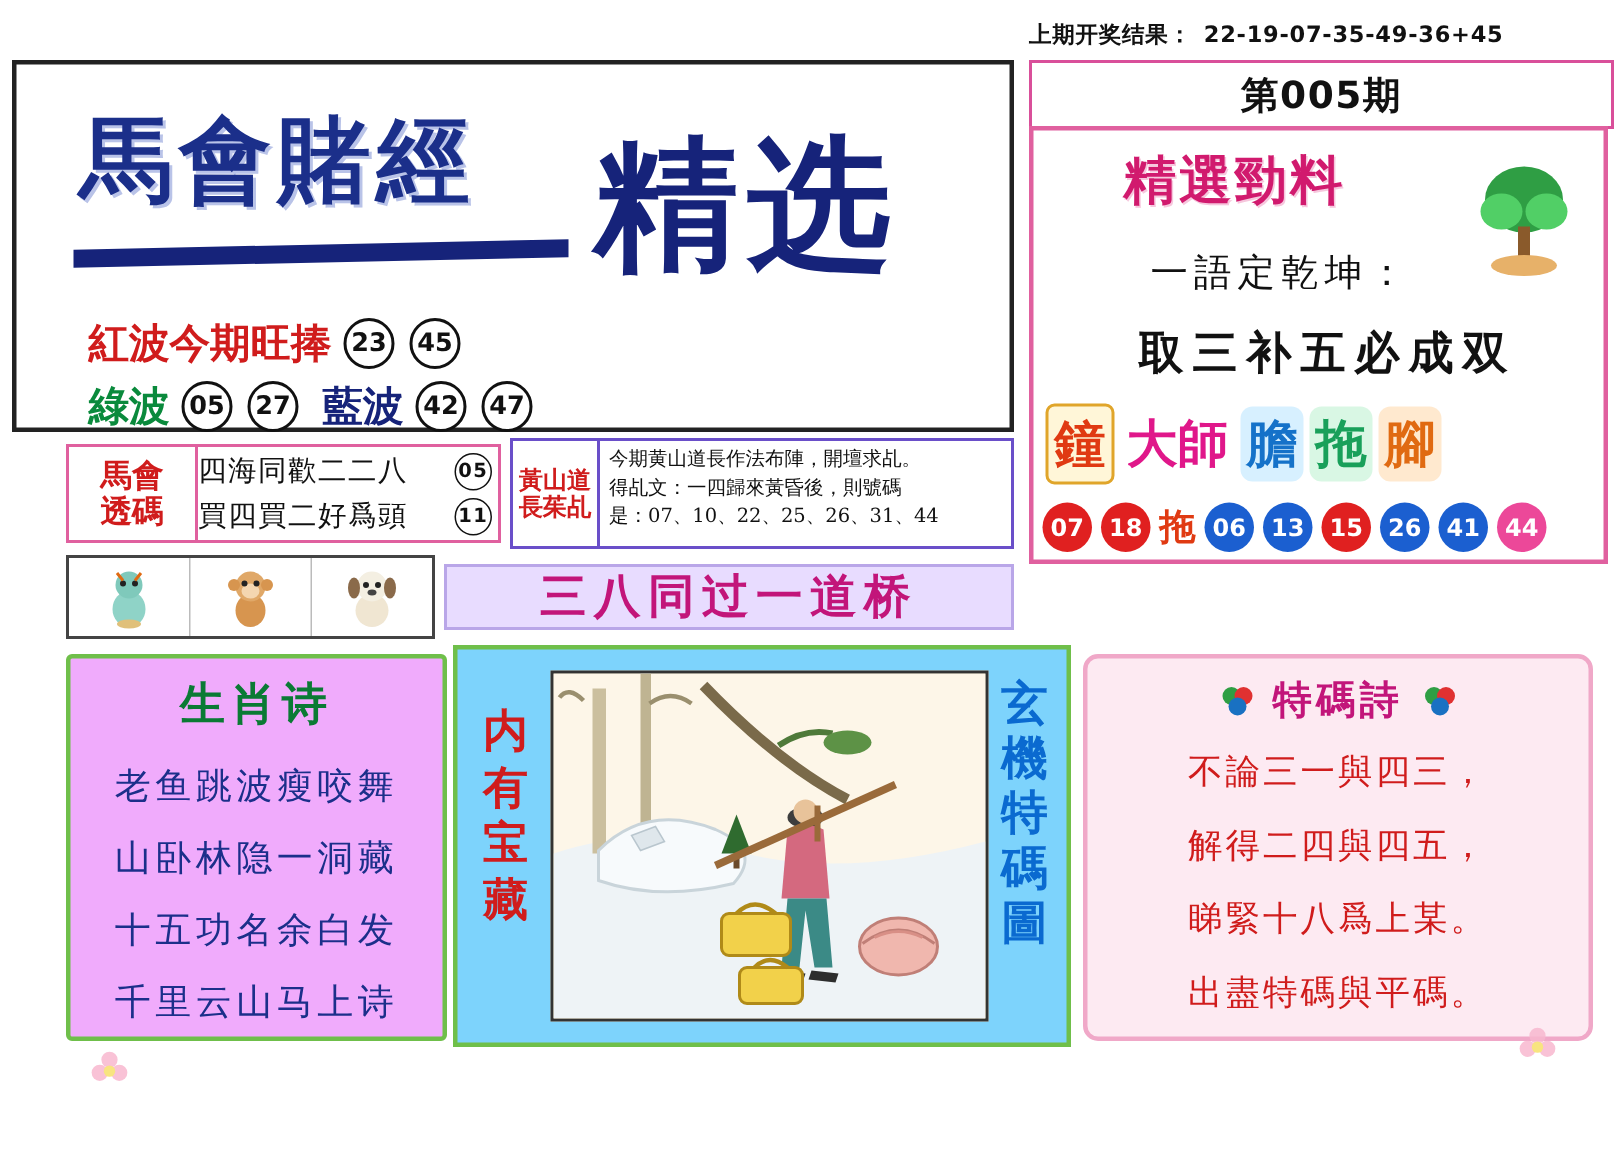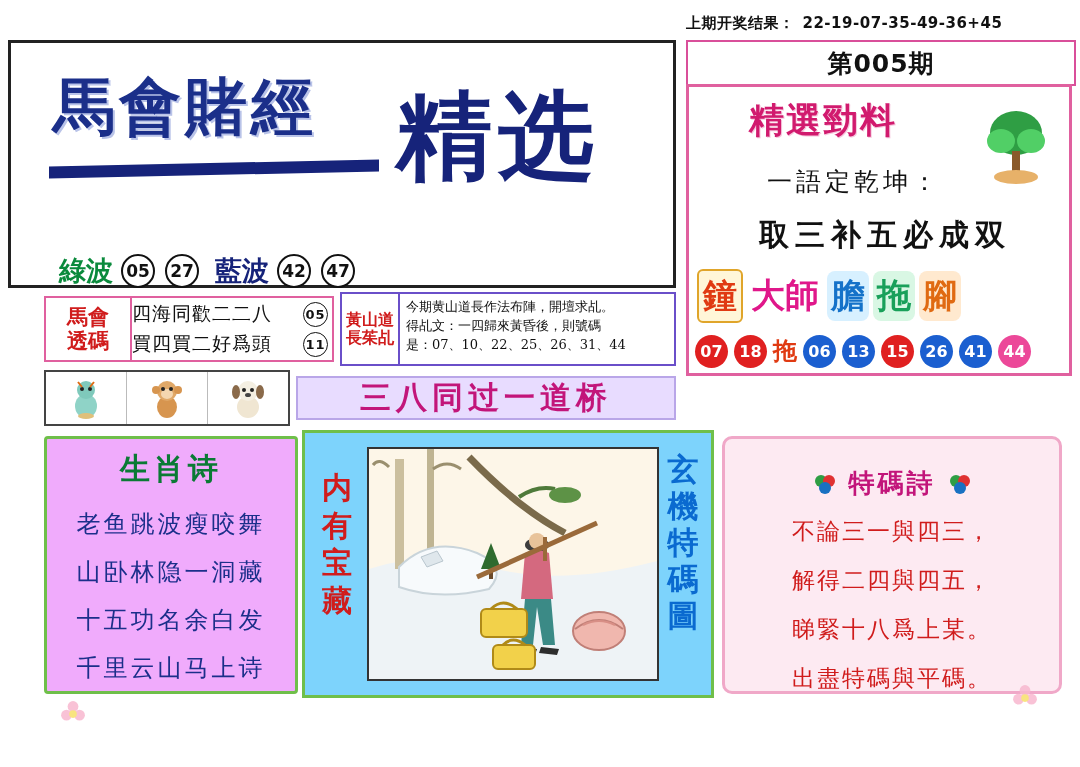--- a/index.html
+++ b/index.html
@@ -219,21 +219,21 @@
   .pic-inner{
     position:absolute;left:62px;top:14px;width:288px;height:230px;
     border:2px solid #333;background:#fdf6e0;overflow:hidden;
   }
 
   
   .tema{
     position:absolute;left:722px;top:436px;width:340px;height:258px;
     border:3px solid #f0a8c8;background:#fdeaf2;box-sizing:border-box;
     border-radius:10px;
-    display:flex;flex-direction:column;align-items:center;padding-top:27px;
+    display:flex;flex-direction:column;align-items:center;padding-top:10px;
   }
   .tema-title-row{display:flex;align-items:center;gap:12px;margin-bottom:6px;}
   .tema-title{
     font-family:"DejaVu Serif","Liberation Serif",serif;
     font-size:26px;font-weight:bold;color:#c2157a;letter-spacing:3px;
   }
   .tema-line{
     font-family:"DejaVu Serif","Liberation Serif",serif;
     font-size:23px;color:#d01c1c;letter-spacing:2px;margin:9px 0;
   }
@@ -254,20 +254,25 @@
 
   <div class="issue-box">
     <span class="issue-text">第005期</span>
   </div>
 
   <div class="masthead">
     <div class="mast-title">馬會賭經</div>
     <div class="mast-jing">精选</div>
     <div class="mast-rule"></div>
 
+    <div class="wave-line wave-1">
+      <span>紅波今期旺捧</span>
+      <span class="ball">23</span>
+      <span class="ball">45</span>
+    </div>
 
     <div class="wave-line wave-2">
       <span class="greenw">綠波</span>
       <span class="ball">05</span>
       <span class="ball">27</span>
       <span class="bluew" style="margin-left:8px;">藍波</span>
       <span class="ball">42</span>
       <span class="ball">47</span>
     </div>
   </div>

